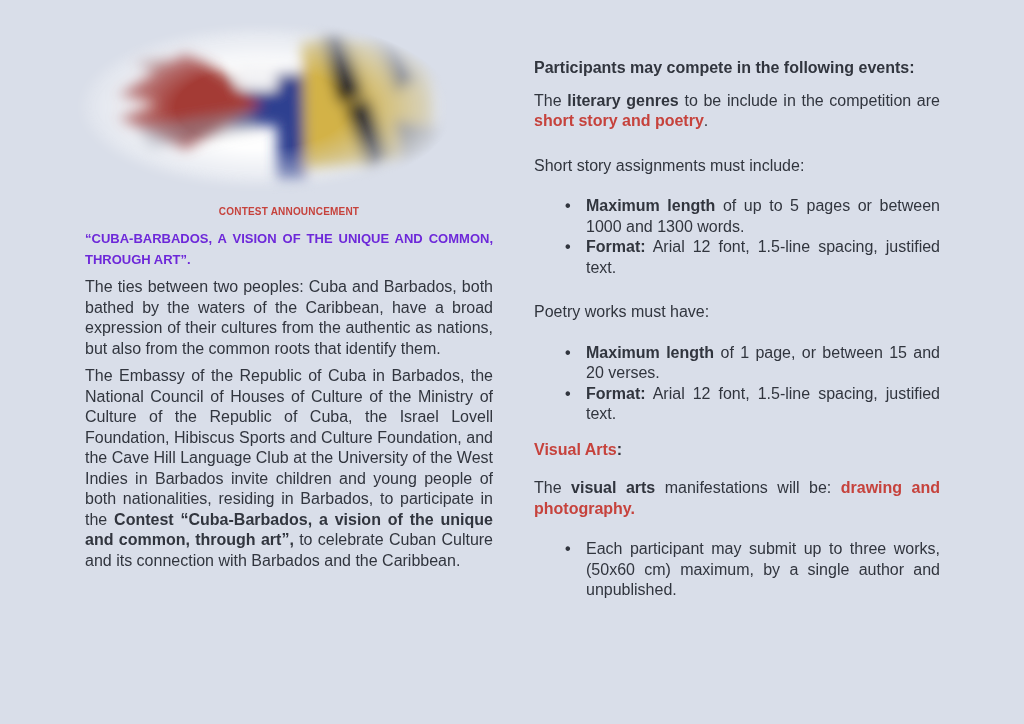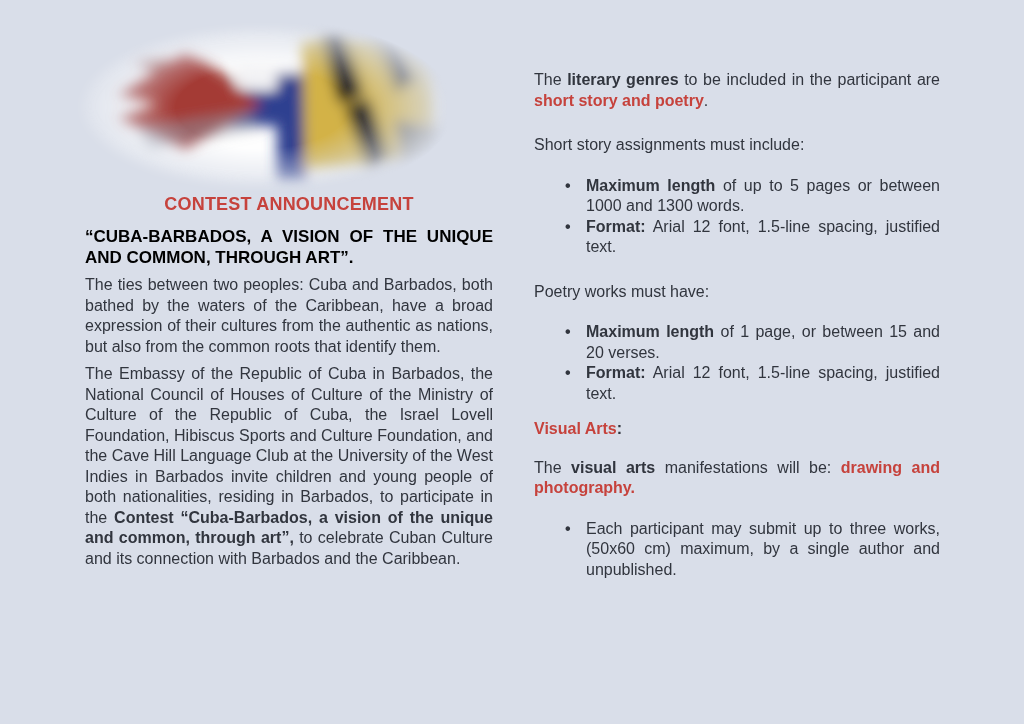--- a/index.html
+++ b/index.html
@@ -13,26 +13,26 @@
   }
   .accent { color:#c6423c; }
   .bold { font-weight:bold; }
 
   .col-left  { position:absolute; left:85px;  top:0;    width:408px; }
   .col-right { position:absolute; left:534px; top:58px; width:406px; font-size:16px; line-height:20.5px; }
 
   .flag-wrap { width:370px; height:172px; margin:22px 0 0 -8px; }
 
   .doc-title {
-    margin-top:0; text-align:center;
-    font-size:18px; font-weight:bold; color:#c6423c; letter-spacing:.2px;
+    margin-top:12px; text-align:center;
+    font-size:10px; font-weight:bold; color:#c6423c; letter-spacing:.2px;
   }
   .doc-subtitle {
     margin-top:11px; text-align:justify;
-    font-size:17px; line-height:21px; font-weight:bold; color:#000000;
+    font-size:13px; line-height:21px; font-weight:bold; color:#6d28d9;
   }
   .para { margin-top:7px; text-align:justify; font-size:16px; line-height:20.5px; }
 
   .rc-intro   { font-weight:bold; }
   .rc-heading { margin-top:12px; font-weight:bold; color:#c6423c; }
   .rc-heading .colon-dark { color:#31353e; }
   .rc-para    { margin-top:12px; text-align:justify; }
   .rc-lead    { margin-top:24px; }
   ul.rc-bullets { margin-top:20px; list-style:none; }
   ul.rc-bullets li { position:relative; padding-left:52px; text-align:justify; }
@@ -87,23 +87,24 @@
 
   <h2 class="doc-subtitle">“CUBA-BARBADOS, A VISION OF THE UNIQUE AND COMMON, THROUGH ART”.</h2>
 
   <p class="para">The ties between two peoples: Cuba and Barbados, both bathed by the waters of the Caribbean, have a broad expression of their cultures from the authentic as nations, but also from the common roots that identify them.</p>
 
   <p class="para"><span>The Embassy of the Republic of Cuba in Barbados, the National Council of Houses of Culture of the Ministry of Culture of the Republic of Cuba, the Israel Lovell Foundation, Hibiscus Sports and Culture Foundation, and the Cave Hill Language Club at the University of the West Indies in Barbados invite children and young people of both nationalities, residing in Barbados, to participate in the </span><span class="bold">Contest “Cuba-Barbados, a vision of the unique and common, through art”,</span><span> to celebrate Cuban Culture and its connection with Barbados and the Caribbean.</span></p>
 </div>
 
 <div class="col-right">
 
+  <p class="rc-intro">Participants may compete in the following events:</p>
 
 
-  <p class="rc-para"><span>The </span><span class="bold">literary genres</span><span> to be included in the participant are </span><span class="bold accent">short story and poetry</span><span>.</span></p>
+  <p class="rc-para"><span>The </span><span class="bold">literary genres</span><span> to be include in the competition are </span><span class="bold accent">short story and poetry</span><span>.</span></p>
 
   <p class="rc-lead">Short story assignments must include:</p>
 
   <ul class="rc-bullets">
     <li><span class="bold">Maximum length</span><span> of up to 5 pages or between 1000 and 1300 words.</span></li>
     <li><span class="bold">Format:</span><span> Arial 12 font, 1.5-line spacing, justified text.</span></li>
   </ul>
 
   <p class="rc-lead">Poetry works must have:</p>
 

